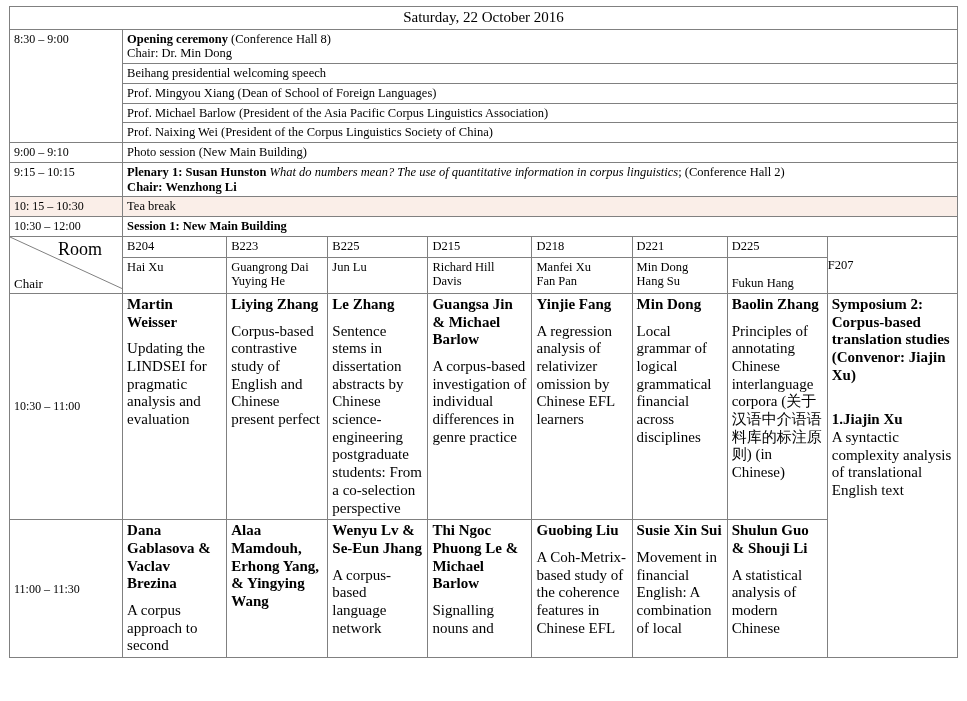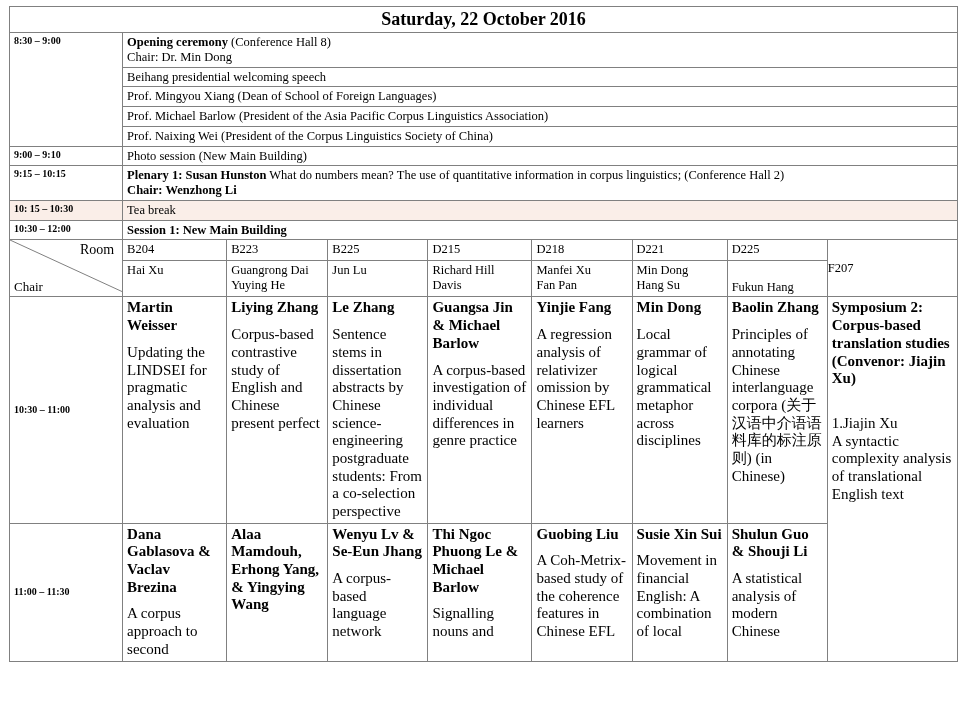--- a/index.html
+++ b/index.html
@@ -23,33 +23,33 @@
     table-layout: fixed;
   }
   .sheet td {
     border: 1px solid #808080;
     vertical-align: top;
     padding: 2px 4px 2px 4px;
     line-height: 1.18;
   }
   .title-cell {
     text-align: center;
-    font-weight: bold;
-    font-size: 18px;
+    font-weight: normal;
+    font-size: 15px;
     padding: 4px 0 5px 0;
   }
   .timecol {
-    font-weight: bold;
-    font-size: 10px;
+    font-weight: normal;
+    font-size: 12px;
     vertical-align: middle;
     padding-left: 5px;
   }
   .timecol.mid { vertical-align: middle; }
   b, .b { font-weight: bold; }
-  .it { }
+  .it { font-style: italic; }
   .tea {
     background: #faeee8;
   }
   .tea .timecol { background: #faeee8; margin-top: 24px; }
   .sess-head {
     font-weight: bold;
   }
   .roomhdr {
     position: relative;
     height: 52px;
@@ -58,23 +58,23 @@
   }
   .roomhdr .diag {
     position: absolute;
     left: 0; top: 0;
     width: 100%; height: 100%;
     overflow: hidden;
   }
   .roomhdr .diag svg { display: block; }
   .roomhdr .room-lbl {
     position: absolute;
-    right: 8px;
+    right: 20px;
     top: 2px;
-    font-size: 14px;
+    font-size: 18px;
   }
   .roomhdr .chair-lbl {
     position: absolute;
     left: 4px;
     bottom: 2px;
     font-size: 13px;
   }
   .rooms td { vertical-align: top; }
   .chairs td { vertical-align: top; }
   .body-cell {
@@ -85,21 +85,21 @@
     font-weight: bold;
     display: block;
     margin-bottom: 9px;
   }
   .body-cell .desc { display: block; }
   .sympo {
     vertical-align: top;
   }
   .sympo .name { font-weight: bold; display: block; }
   .sympo .gap { display: block; height: 18px; }
-  .sympo .sub { font-weight: normal; display: block; }
+  .sympo .sub { font-weight: bold; display: block; }
   .sympo .desc { display: block; margin-top: 0; }
 </style>
 </head>
 <body>
 
 <table class="sheet">
   <colgroup>
     <col style="width:113px">
     <col style="width:104px">
     <col style="width:101px">
@@ -206,21 +206,21 @@
     <td class="body-cell">
       <span class="name">Guangsa Jin &amp; Michael Barlow</span>
       <span class="desc">A corpus-based investigation of individual differences in genre practice</span>
     </td>
     <td class="body-cell">
       <span class="name">Yinjie Fang</span>
       <span class="desc">A regression analysis of relativizer omission by Chinese EFL learners</span>
     </td>
     <td class="body-cell">
       <span class="name">Min Dong</span>
-      <span class="desc">Local grammar of logical grammatical metaphor across disciplines</span>
+      <span class="desc">Local grammar of logical grammatical financial across disciplines</span>
     </td>
     <td class="body-cell">
       <span class="name">Baolin Zhang</span>
       <span class="desc">Principles of annotating Chinese interlanguage corpora (关于汉语中介语语料库的标注原则) (in Chinese)</span>
     </td>
     <td class="sympo body-cell" rowspan="2">
       <span class="name">Symposium 2: Corpus-based translation studies (Convenor: Jiajin Xu)</span>
       <span class="gap"></span>
       <span class="sub">1.Jiajin Xu</span>
       <span class="desc">A syntactic complexity analysis of translational English text</span>

